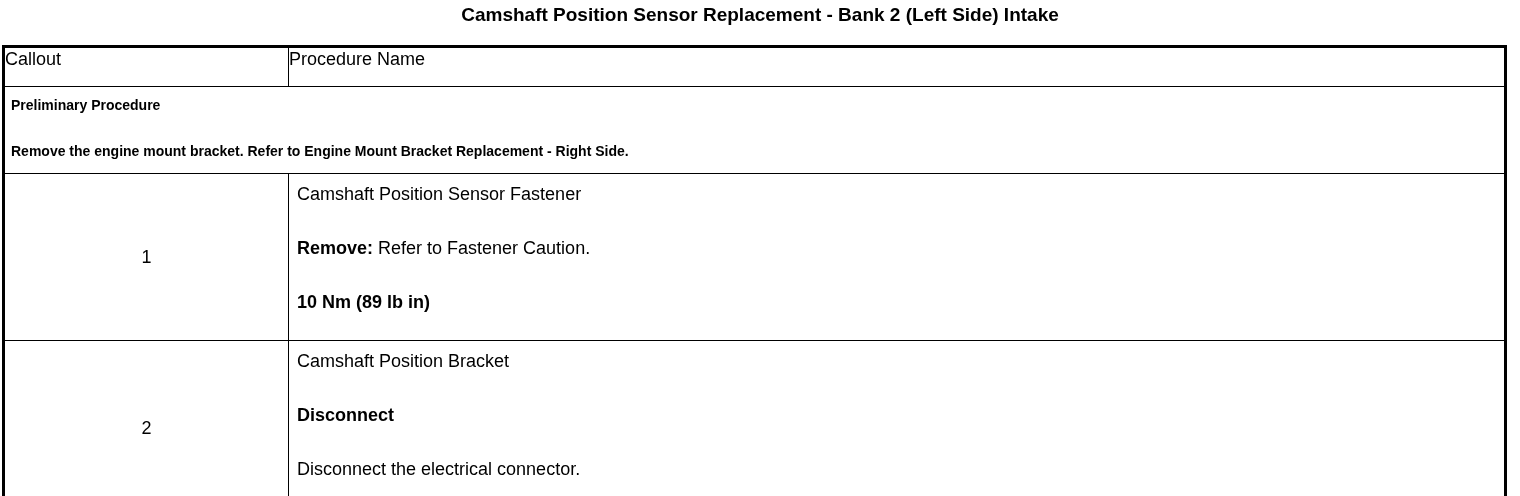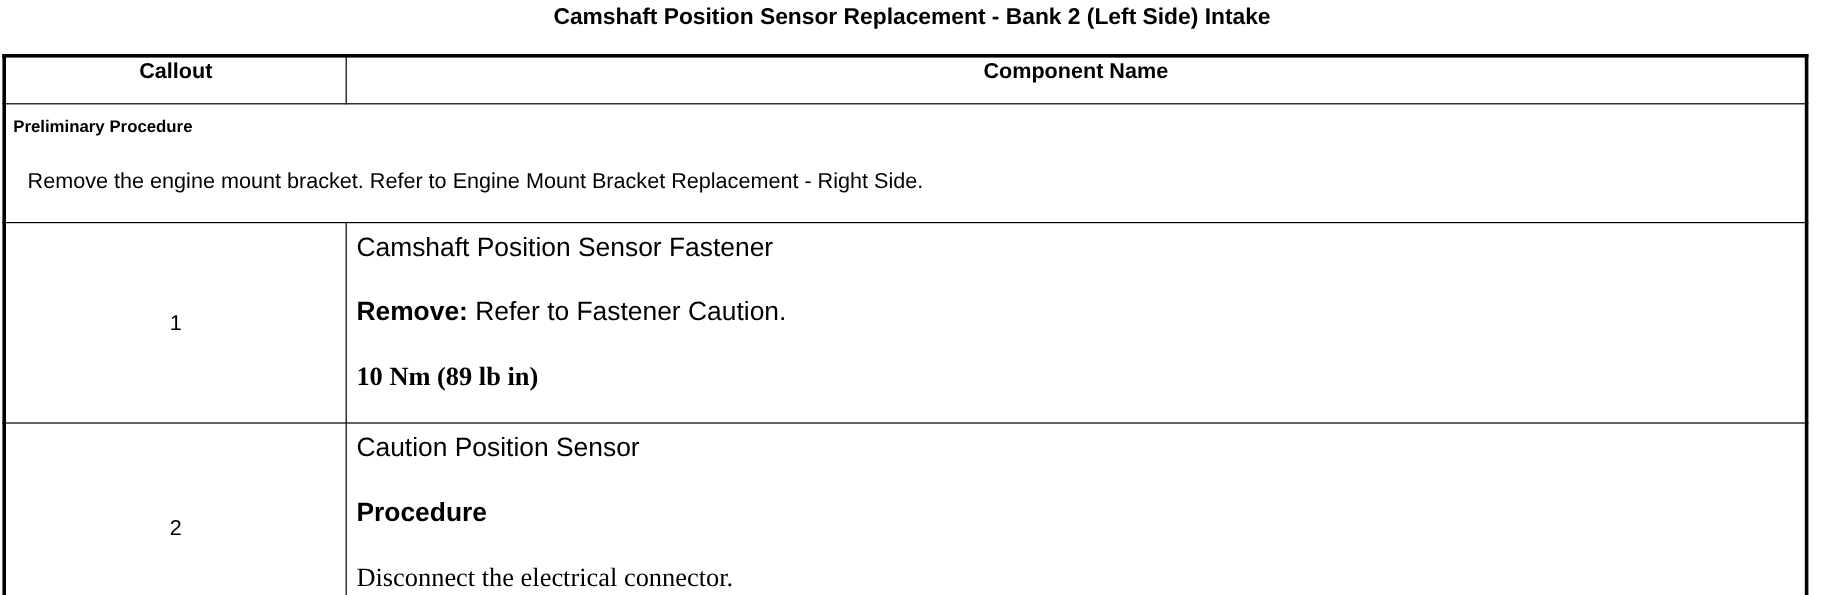--- a/index.html
+++ b/index.html
@@ -56,67 +56,67 @@
     border: 1px solid #000;
     vertical-align: top;
     padding: 0;
     font-size: 18px;
     line-height: 22px;
   }
 
   
   thead th {
     font-size: 18px;
-    font-weight: bold;
-    text-align: center;
+    font-weight: normal;
+    text-align: left;
     height: 38px;
     line-height: 38px;
     padding: 0;
     border-bottom: 3px solid #000;
   }
   thead th.th-callout { border-right: 1px solid #000; }
 
   
   td.prelim-cell {
     padding: 6px 6px 10px 6px;
     border-bottom: 1px solid #000;
   }
   .prelim-title {
     font-weight: bold;
     font-size: 14px;
     line-height: 24px;
     margin: 0 0 22px 0;
   }
   .prelim-text {
-    font-weight: normal;
-    font-size: 18px;
+    font-weight: bold;
+    font-size: 14px;
     line-height: 24px;
-    margin: 12px;
+    margin: 0;
   }
 
   
   td.callout-cell {
     text-align: center;
     vertical-align: middle;
     font-size: 18px;
     font-weight: normal;
     border-right: 1px solid #000;
   }
 
   td.component-cell {
     padding: 8px 6px 10px 8px;
   }
 
   .comp-line {
-    font-size: 22px;
+    font-size: 18px;
     line-height: 24px;
     margin: 0 0 30px 0;
     white-space: nowrap;
   }
-  .comp-line:last-child { margin-bottom: 0; font-family: Liberation Serif, serif; }
+  .comp-line:last-child { margin-bottom: 0; }
   .comp-line.bold { font-weight: bold; }
   .comp-line .lead-bold { font-weight: bold; }
 
   .row-1 td { height: 148px; }
   .row-2 td { height: 155px; }
 </style>
 </head>
 <body>
 
 <div class="page">
@@ -124,21 +124,21 @@
   <div class="doc-title">Camshaft Position Sensor Replacement - Bank 2 (Left Side) Intake</div>
 
   <table class="proc-table">
     <colgroup>
       <col class="col-callout">
       <col class="col-component">
     </colgroup>
     <thead>
       <tr>
         <th class="th-callout">Callout</th>
-        <th class="th-component">Component Name</th>
+        <th class="th-component">Procedure Name</th>
       </tr>
     </thead>
     <tbody>
 
       <tr class="row-prelim">
         <td class="prelim-cell" colspan="2">
           <div class="prelim-title">Preliminary Procedure</div>
           <div class="prelim-text">Remove the engine mount bracket. Refer to Engine Mount Bracket Replacement - Right Side.</div>
         </td>
       </tr>
@@ -148,22 +148,22 @@
         <td class="component-cell">
           <div class="comp-line">Camshaft Position Sensor Fastener</div>
           <div class="comp-line"><span class="lead-bold">Remove:</span><span> Refer to Fastener Caution.</span></div>
           <div class="comp-line bold">10 Nm (89 lb in)</div>
         </td>
       </tr>
 
       <tr class="row-2">
         <td class="callout-cell">2</td>
         <td class="component-cell">
-          <div class="comp-line">Caution Position Sensor</div>
-          <div class="comp-line bold">Procedure</div>
+          <div class="comp-line">Camshaft Position Bracket</div>
+          <div class="comp-line bold">Disconnect</div>
           <div class="comp-line">Disconnect the electrical connector.</div>
         </td>
       </tr>
 
     </tbody>
   </table>
 
 </div>
 
 </body></html>

